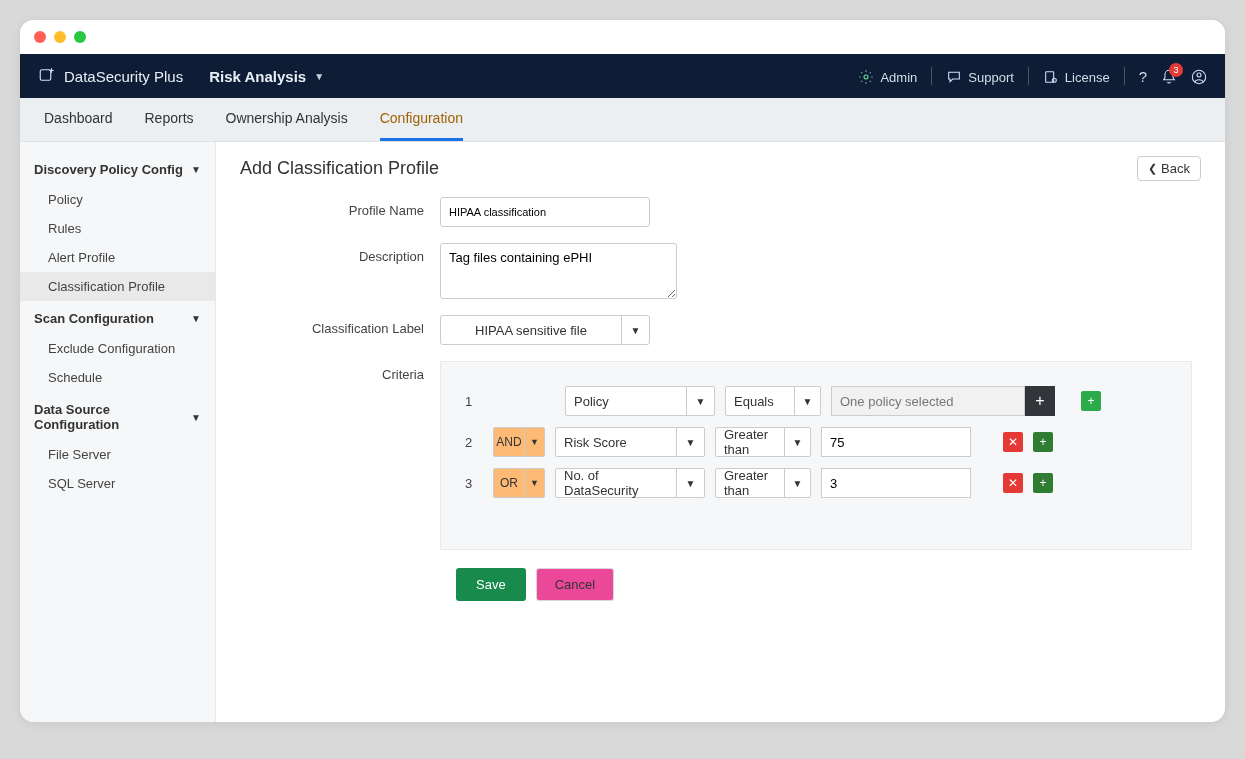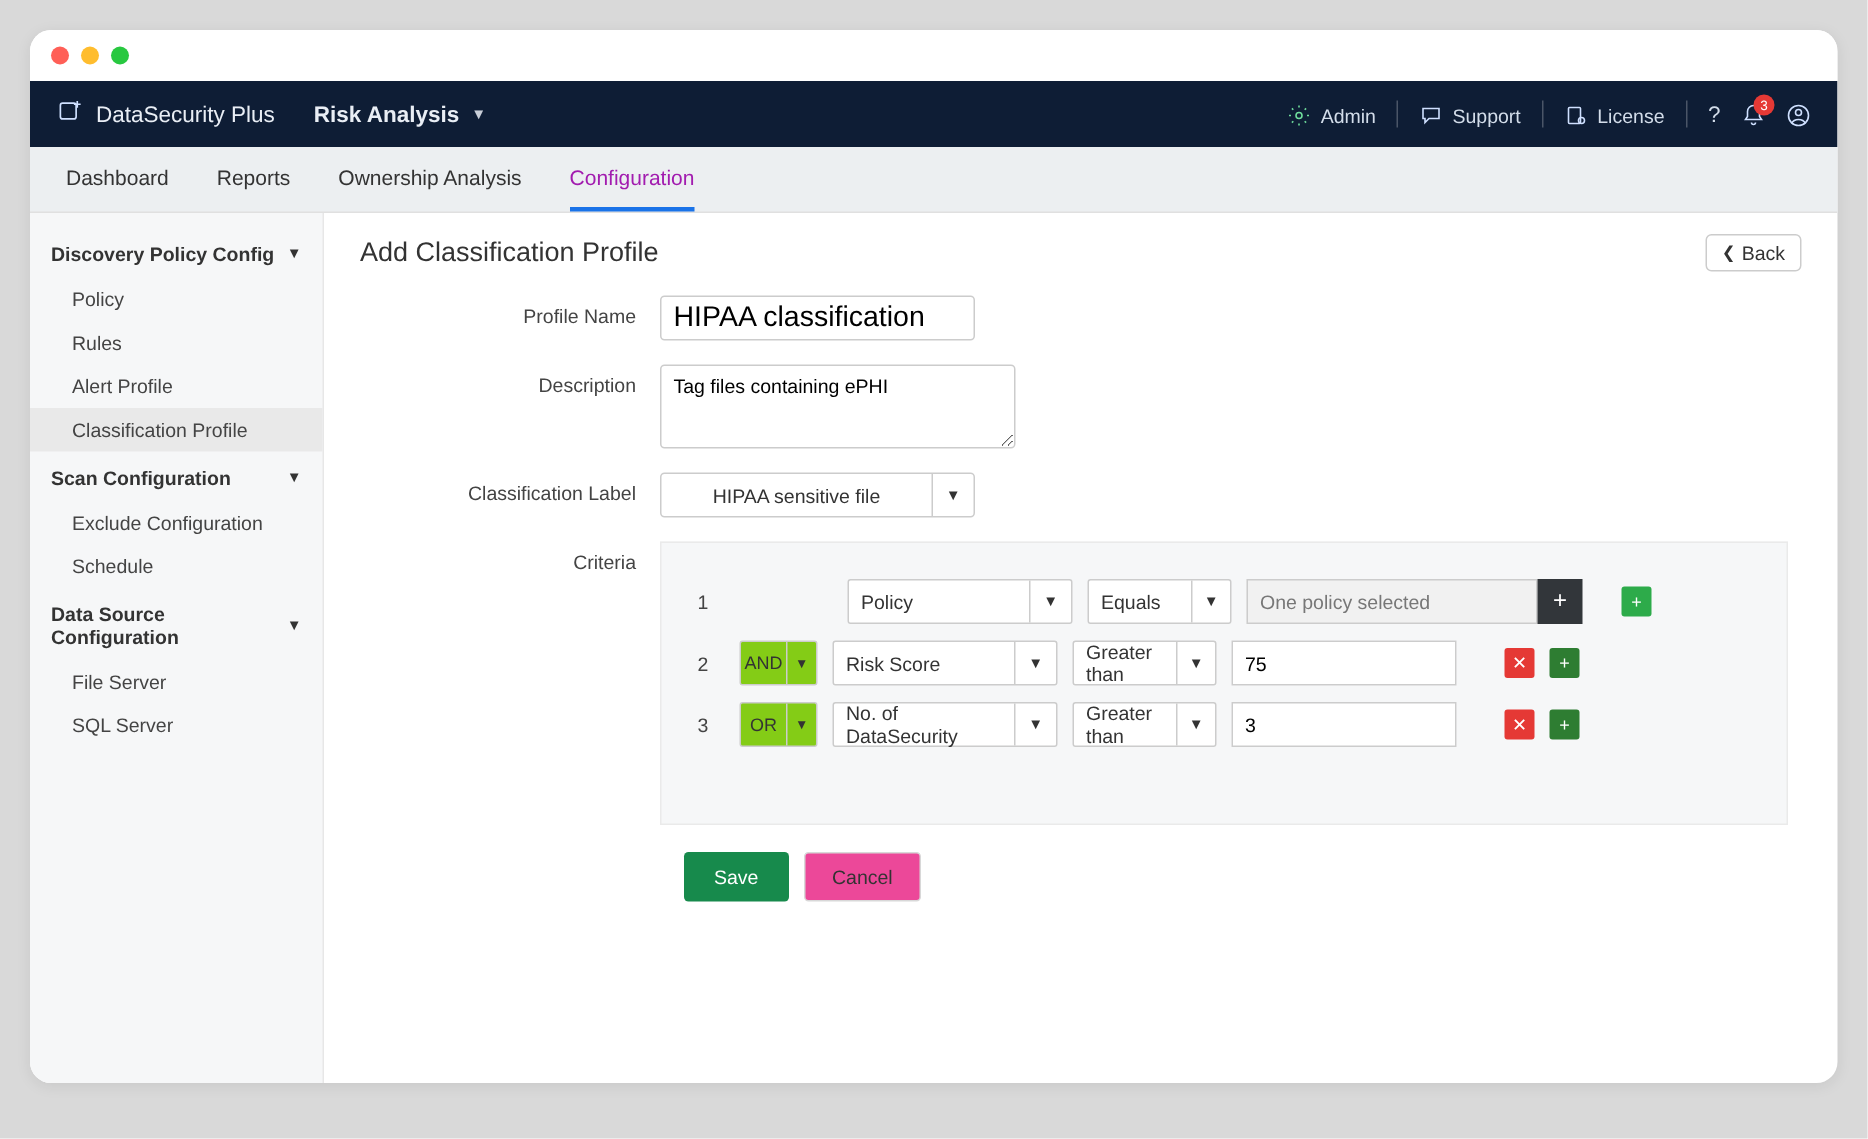--- a/index.html
+++ b/index.html
@@ -17,41 +17,41 @@
   .module .caret { font-size: 10px; opacity:.85;}
   .topbar .spacer { flex: 1; }
   .toplinks { display: flex; align-items: flex-end; gap: 14px; font-size: 13px; }
   .toplink { display: flex; align-items: center; gap: 6px; cursor: pointer; color:#d3ddea;}
   .toplink svg { width: 16px; height: 16px; }
   .divider-v { width:1px; height:18px; background: rgba(255,255,255,.25);}
   .bell-wrap { position: relative; }
   .badge { position: absolute; top:-6px; right:-6px; background:#e53935; color:#fff; font-size:9px; width:14px; height:14px; border-radius:7px; display:flex; align-items:center; justify-content:center;}
   .subbar { background: #eceff1; border-bottom: 1px solid #e0e0e0; display: flex; padding: 0 24px; }
   .tab { padding: 12px 0; margin-right: 32px; font-size: 14px; color: #333; cursor: pointer; }
-  .tab.active { color: #a21caf; border-bottom: 3px solid #1a73e8; font-weight: 500; }
+  .tab.active { color: #a16207; border-bottom: 3px solid #1a73e8; font-weight: 500; }
   .content { display: flex; min-height: 580px; }
   .sidebar { width: 196px; background: #f6f7f8; border-right: 1px solid #e7e7e7; padding-top: 10px; }
   .side-group-hdr { display: flex; justify-content: space-between; align-items: center; padding: 10px 14px 8px; font-weight: 700; font-size: 13px; cursor: pointer; }
   .side-item { padding: 7px 14px 7px 28px; font-size: 13px; color: #444; cursor: pointer; }
   .side-item.active { background: #e9e9e9; }
   .main { flex: 1; padding: 14px 24px; }
   .main-hdr { display: flex; justify-content: space-between; align-items: center; margin-bottom: 16px; }
   .main-title { font-size: 18px; font-weight: 500; }
   .back-btn { border:1px solid #ccc; background:#fff; border-radius:4px; padding:4px 10px; font-size:13px; display:flex; align-items:center; gap:4px; cursor:pointer;}
   .form-row { display: flex; align-items: flex-start; margin-bottom: 16px; }
   .form-label { width: 140px; text-align: right; padding-right: 16px; padding-top: 6px; font-size: 13px; color: #444; }
-  .text-input { width: 210px; height: 30px; border:1px solid #ccc; border-radius:3px; padding:0 8px; font-size:19px; }
+  .text-input { width: 210px; height: 30px; border:1px solid #ccc; border-radius:3px; padding:0 8px; font-size:11px; }
   .textarea { width: 237px; height: 56px; border:1px solid #ccc; border-radius:3px; padding:6px 8px; font-size:13px; resize: both; }
   .select-like { width: 210px; height: 30px; border:1px solid #ccc; border-radius:3px; display:flex; align-items:center; cursor:pointer; }
   .select-like .label { flex:1; text-align:center; font-size:13px; }
   .select-like .chev { width:28px; height:100%; border-left:1px solid #ccc; display:flex; align-items:center; justify-content:center; font-size:10px;}
   .criteria-box { background:#f6f7f8; border:1px solid #eaeaea; padding: 24px 24px 40px 24px; width: 752px; }
   .criteria-row { display:flex; align-items:center; gap:10px; margin-bottom:11px; }
   .crit-num { width:18px; font-size:13px; color:#444; }
-  .andor { width:52px; height:30px; border:1px solid #ccc; background:#84cc16; display:flex; align-items:center; border-radius:2px;}
+  .andor { width:52px; height:30px; border:1px solid #ccc; background:#fdba74; display:flex; align-items:center; border-radius:2px;}
   .andor .lbl{flex:1; text-align:center; font-size:12px;}
   .andor .chev{width:20px; border-left:1px solid #ccc; height:100%; display:flex; align-items:center; justify-content:center; font-size:9px;}
   .field-select { width:150px; height:30px; border:1px solid #ccc; background:#fff; display:flex; align-items:center; border-radius:2px;}
   .field-select .lbl{flex:1; padding-left:8px; font-size:13px;}
   .field-select .chev{width:28px; border-left:1px solid #ccc; height:100%; display:flex; align-items:center; justify-content:center; font-size:10px;}
   .op-select { width:96px; height:30px; border:1px solid #ccc; background:#fff; display:flex; align-items:center; border-radius:2px;}
   .op-select .lbl{flex:1; padding-left:8px; font-size:13px;}
   .op-select .chev{width:26px; border-left:1px solid #ccc; height:100%; display:flex; align-items:center; justify-content:center; font-size:10px;}
   .val-input { width:150px; height:30px; border:1px solid #ccc; background:#fff; padding:0 8px; font-size:13px; }
   .val-readonly { width:194px; height:30px; border:1px solid #ccc; background:#f1f1f1; padding:0 8px; font-size:13px; color:#777; display:flex; align-items:center; }

